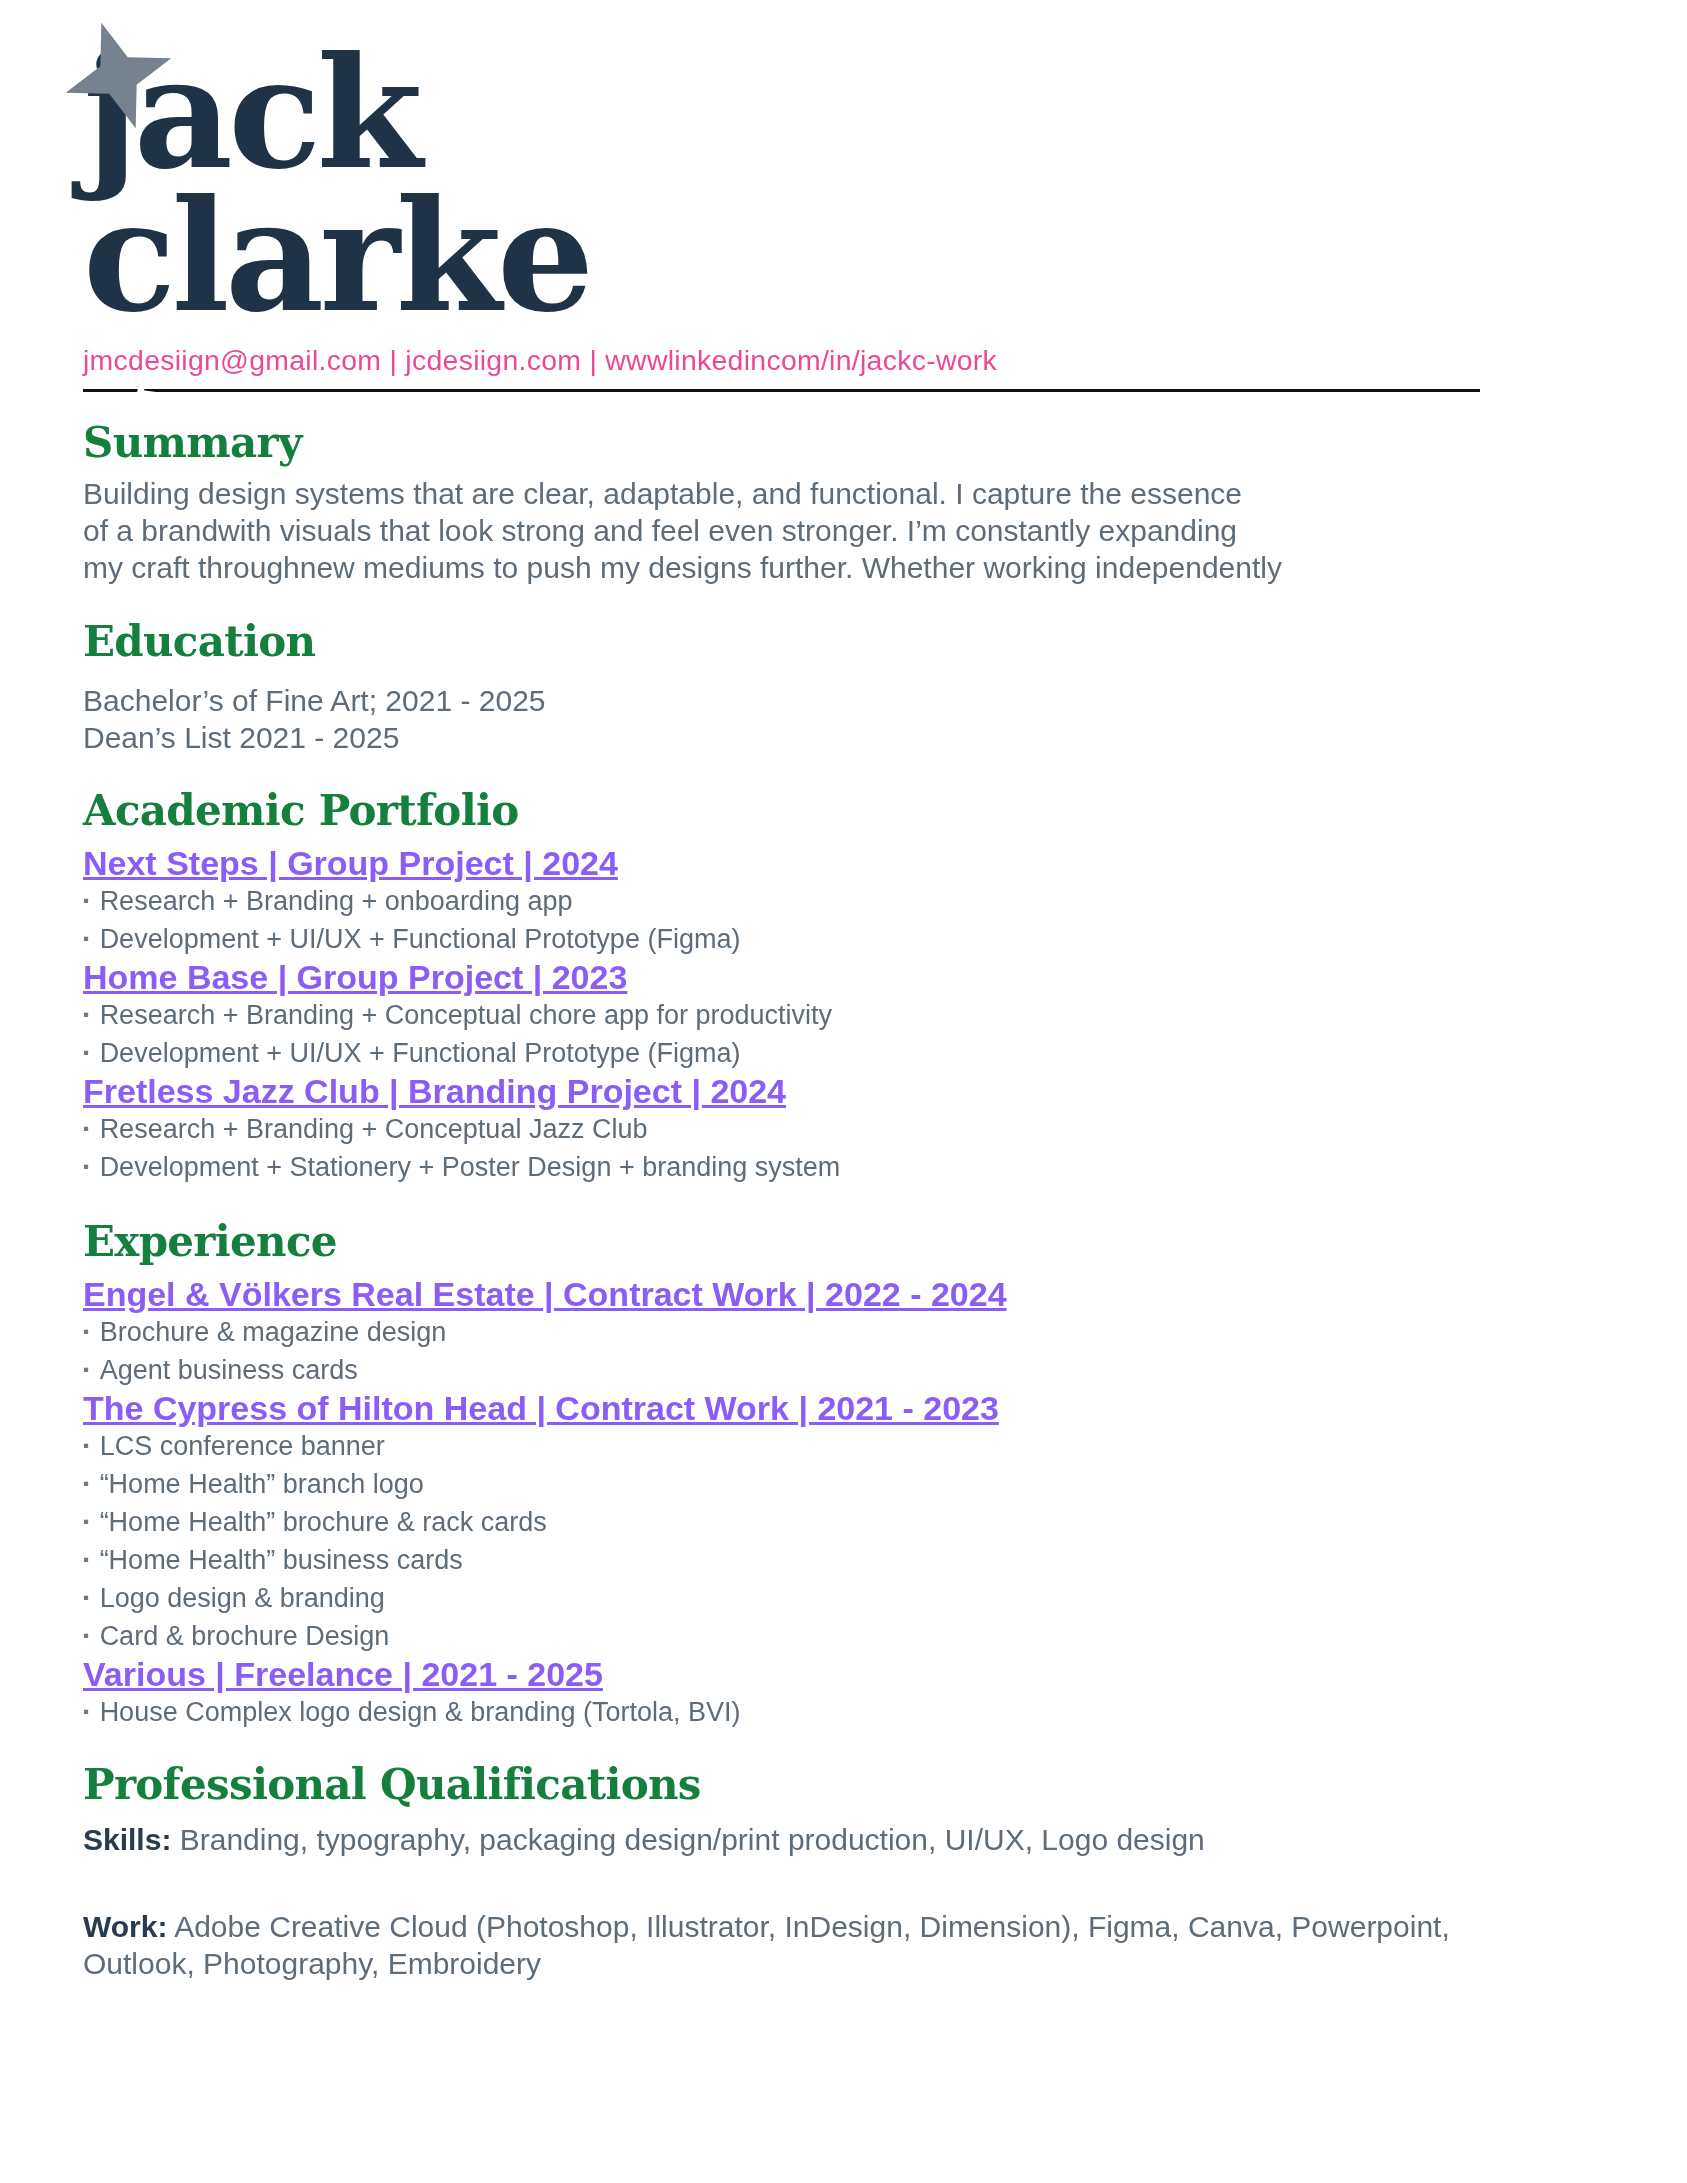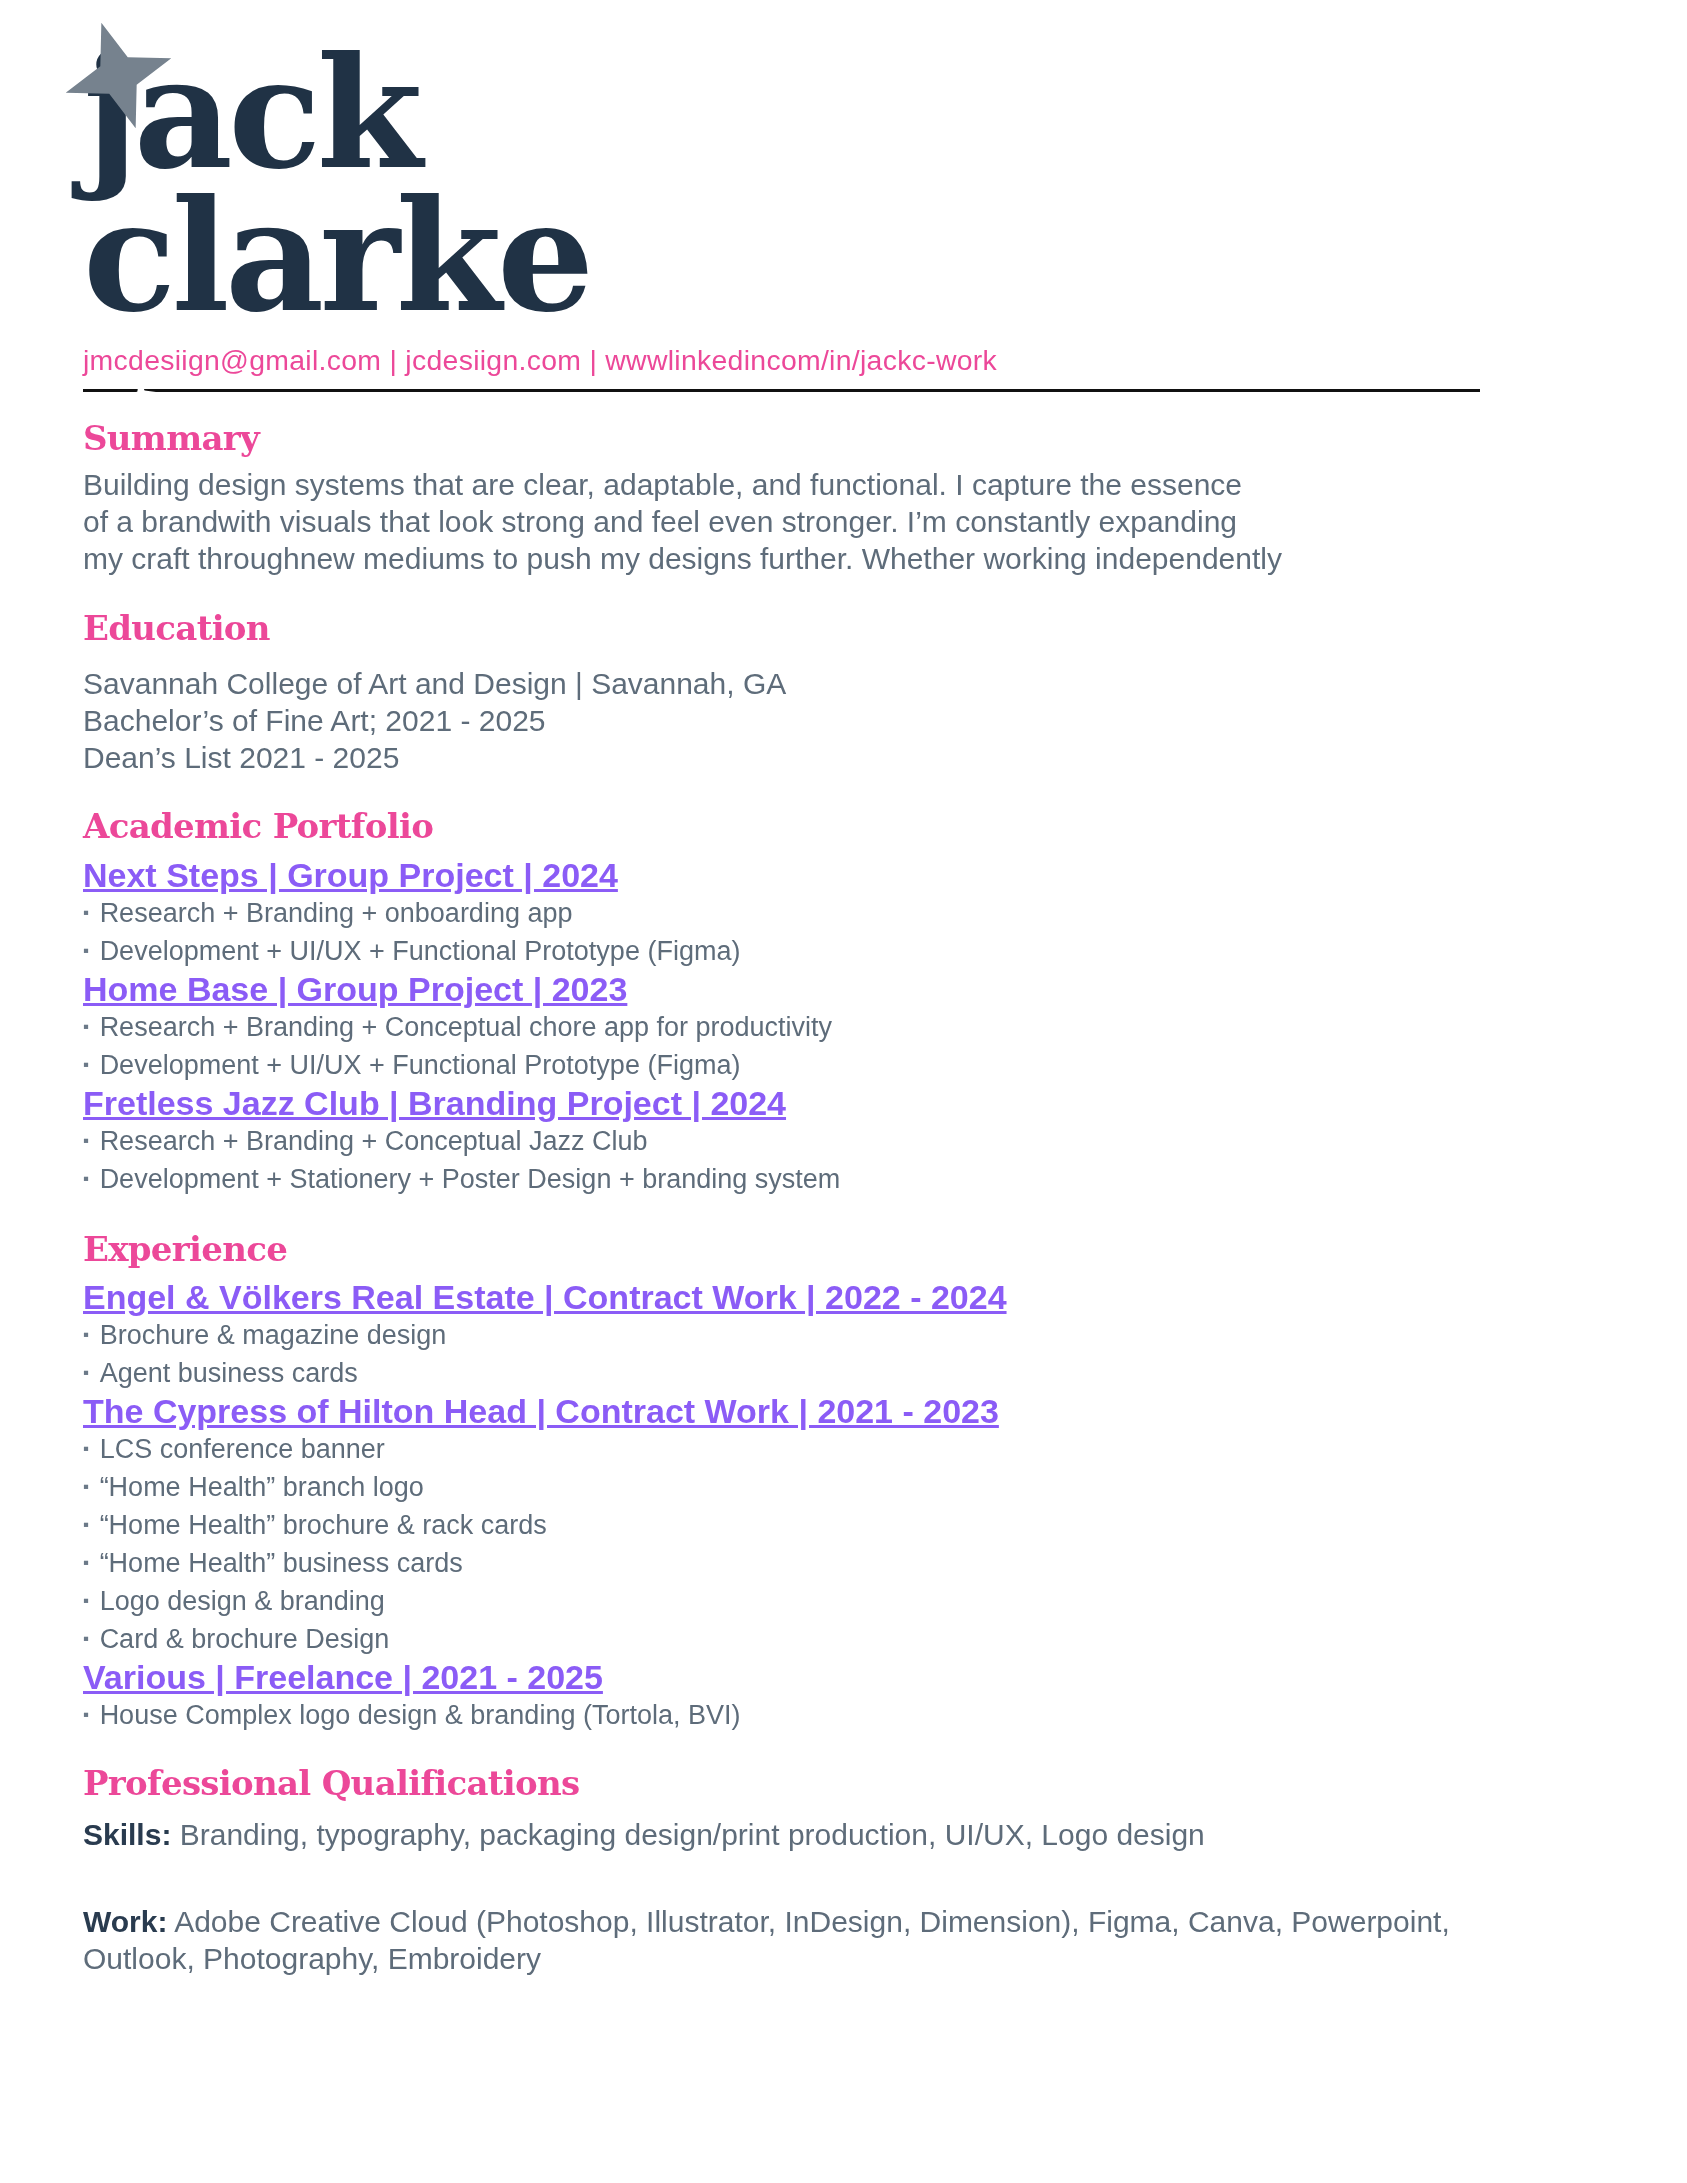--- a/index.html
+++ b/index.html
@@ -59,23 +59,23 @@
     margin-top: 12px;
     height: 3.3px;
     background: #111111;
     width: 100%;
   }
 
   
   .section-heading {
     font-family: "DejaVu Serif", serif;
     font-weight: 600;
-    font-size: 34px;
+    font-size: 42px;
     line-height: 1.05;
-    color: #ec4899;
+    color: #15803d;
     letter-spacing: -0.7px;
   }
   .h-summary      { margin-top: 29px; }
   .h-education    { margin-top: 34px; }
   .h-portfolio    { margin-top: 33px; }
   .h-experience   { margin-top: 34px; }
   .h-quals        { margin-top: 32px; }
 
   .body-line {
     font-size: 30px;
@@ -142,21 +142,20 @@
   <div class="section-heading h-summary">Summary</div>
   <div class="summary-block">
     <div class="body-line">Building design systems that are clear, adaptable, and functional. I capture the essence</div>
     <div class="body-line">of a brandwith visuals that look strong and feel even stronger. I’m constantly expanding</div>
     <div class="body-line">my craft throughnew mediums to push my designs further. Whether working independently</div>
   </div>
 
   
   <div class="section-heading h-education">Education</div>
   <div class="education-block">
-    <div class="body-line">Savannah College of Art and Design | Savannah, GA</div>
     <div class="body-line">Bachelor’s of Fine Art; 2021 - 2025</div>
     <div class="body-line">Dean’s List 2021 - 2025</div>
   </div>
 
   
   <div class="section-heading h-portfolio">Academic Portfolio</div>
   <div class="entry-block">
     <div class="entry-title">Next Steps | Group Project | 2024</div>
     <div class="bullet-line"><span class="bullet-marker">▪</span><span>Research + Branding + onboarding app</span></div>
     <div class="bullet-line"><span class="bullet-marker">▪</span><span>Development + UI/UX + Functional Prototype (Figma)</span></div>

